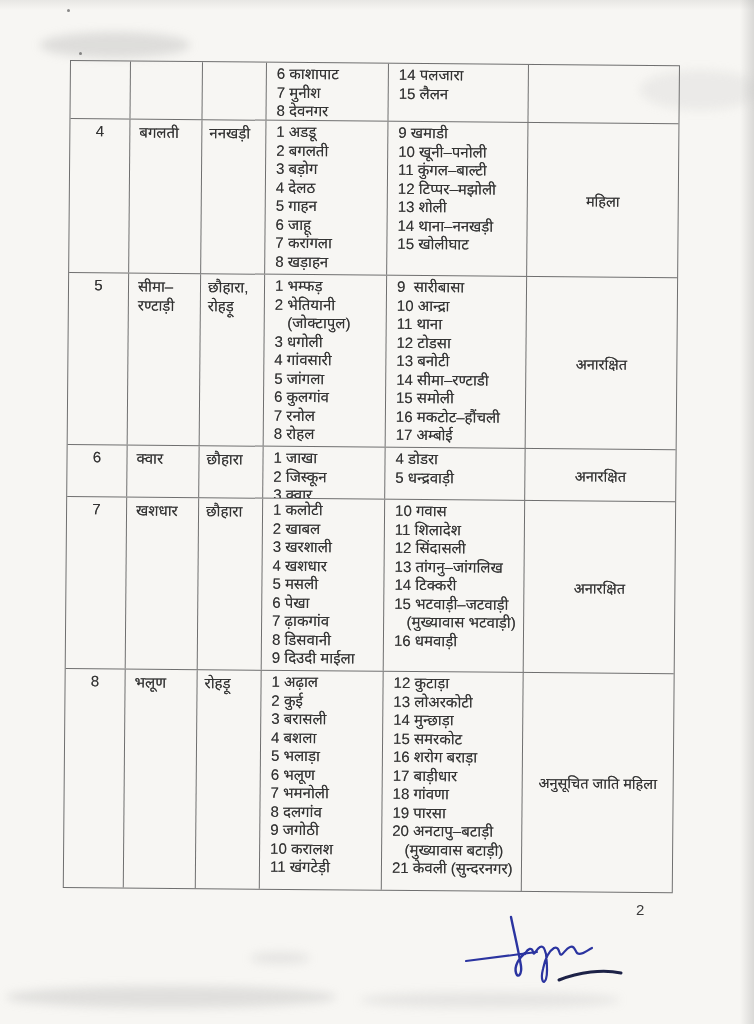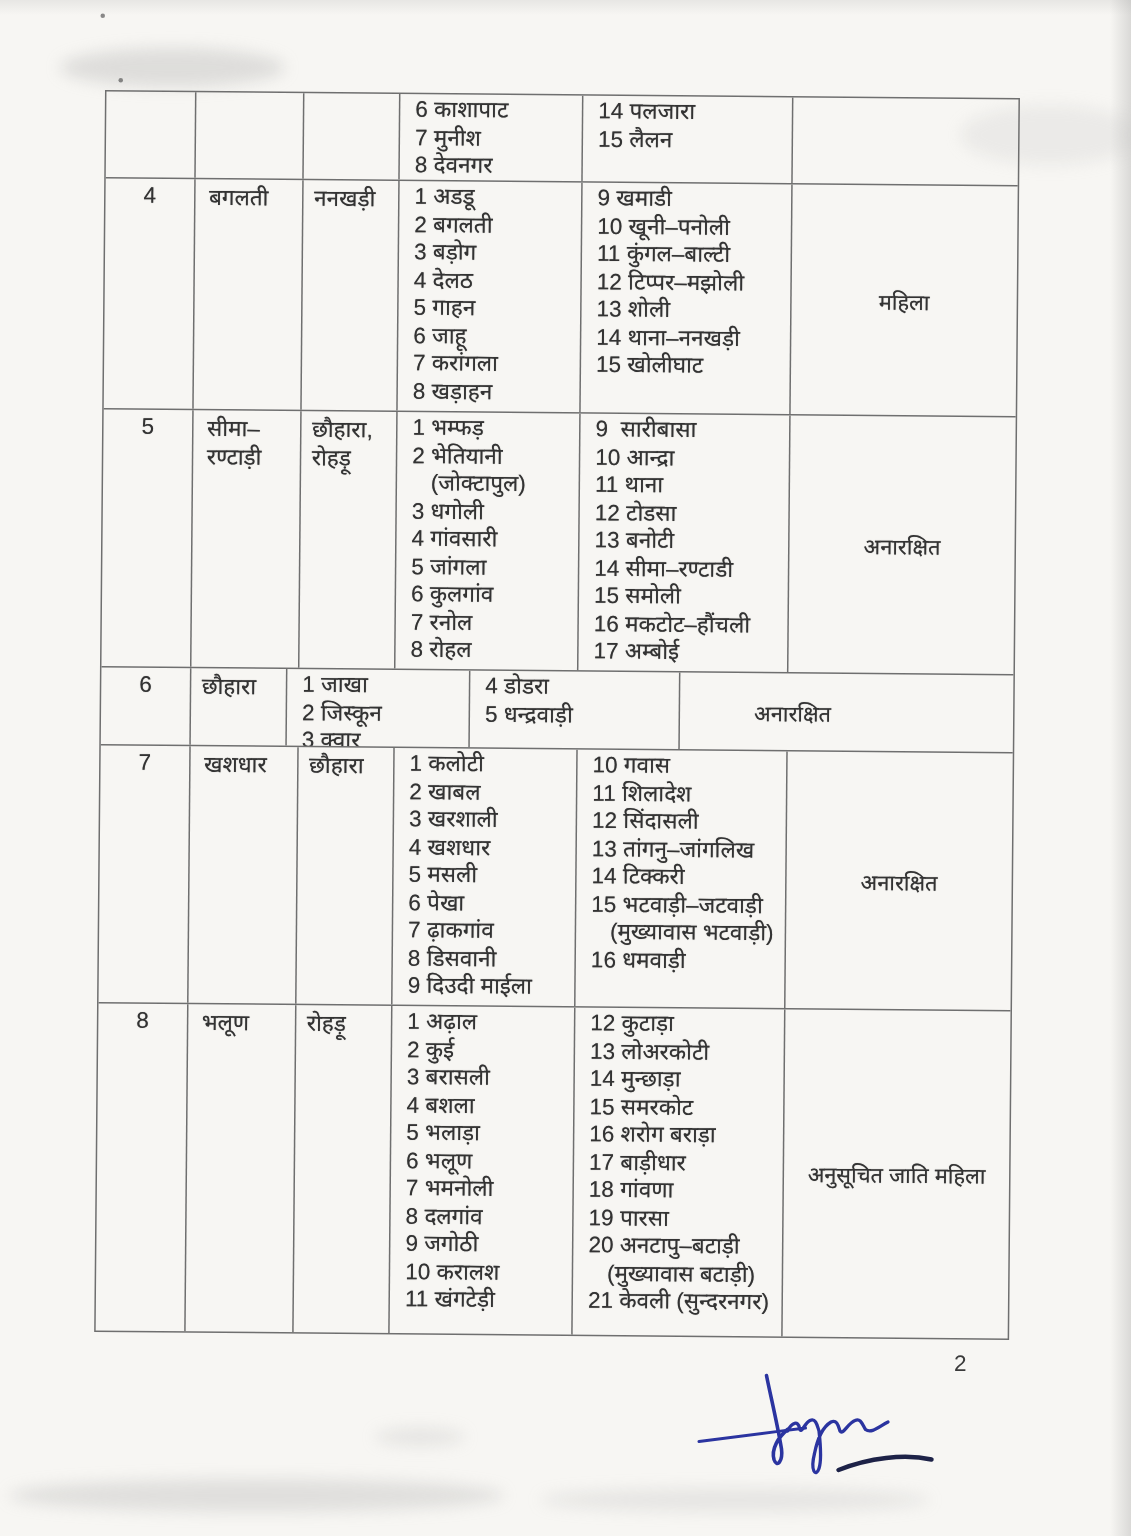--- a/index.html
+++ b/index.html
@@ -122,20 +122,21 @@
 13 बनोटी
 14 सीमा–रण्टाडी
 15 समोली
 16 मकटोट–हौंचली
 17 अम्बोई</div>
     <div class="td c6">अनारक्षित</div>
   </div>
 
   <div class="tr r3">
     <div class="td c1">6</div>
+    <div class="td c2">क्वार</div>
     <div class="td c3">छौहारा</div>
     <div class="td c4">1 जाखा
 2 जिस्कून
 3 क्वार</div>
     <div class="td c5">4 डोडरा
 5 धन्द्रवाड़ी</div>
     <div class="td c6">अनारक्षित</div>
   </div>
 
   <div class="tr r4">

